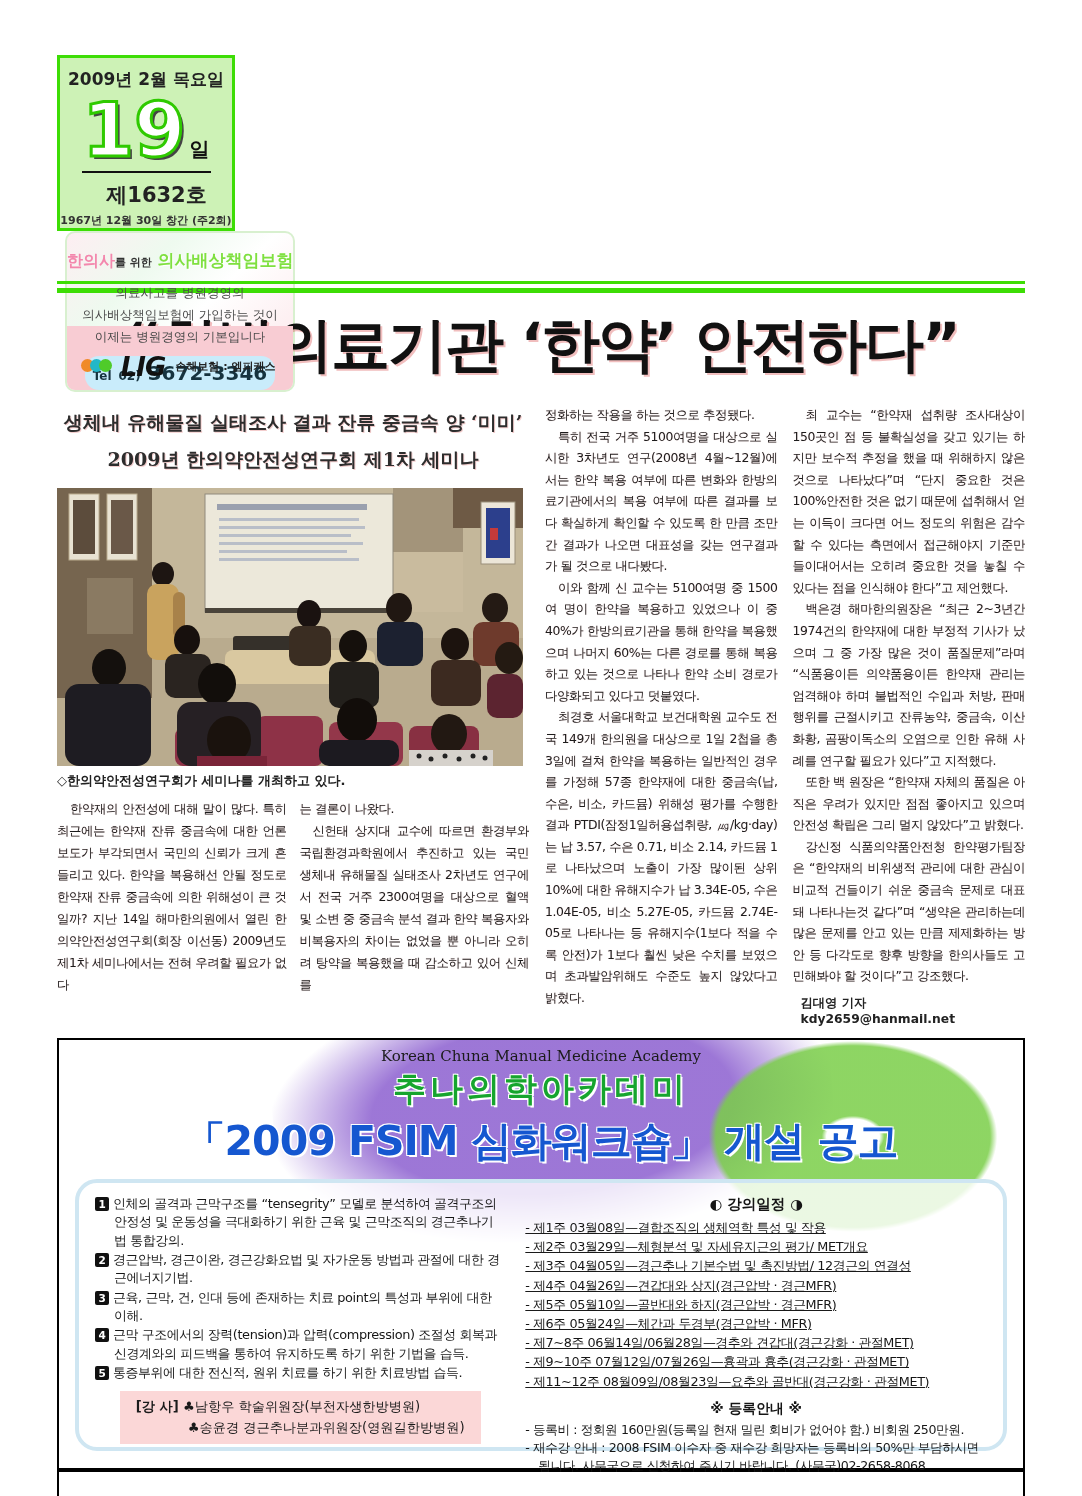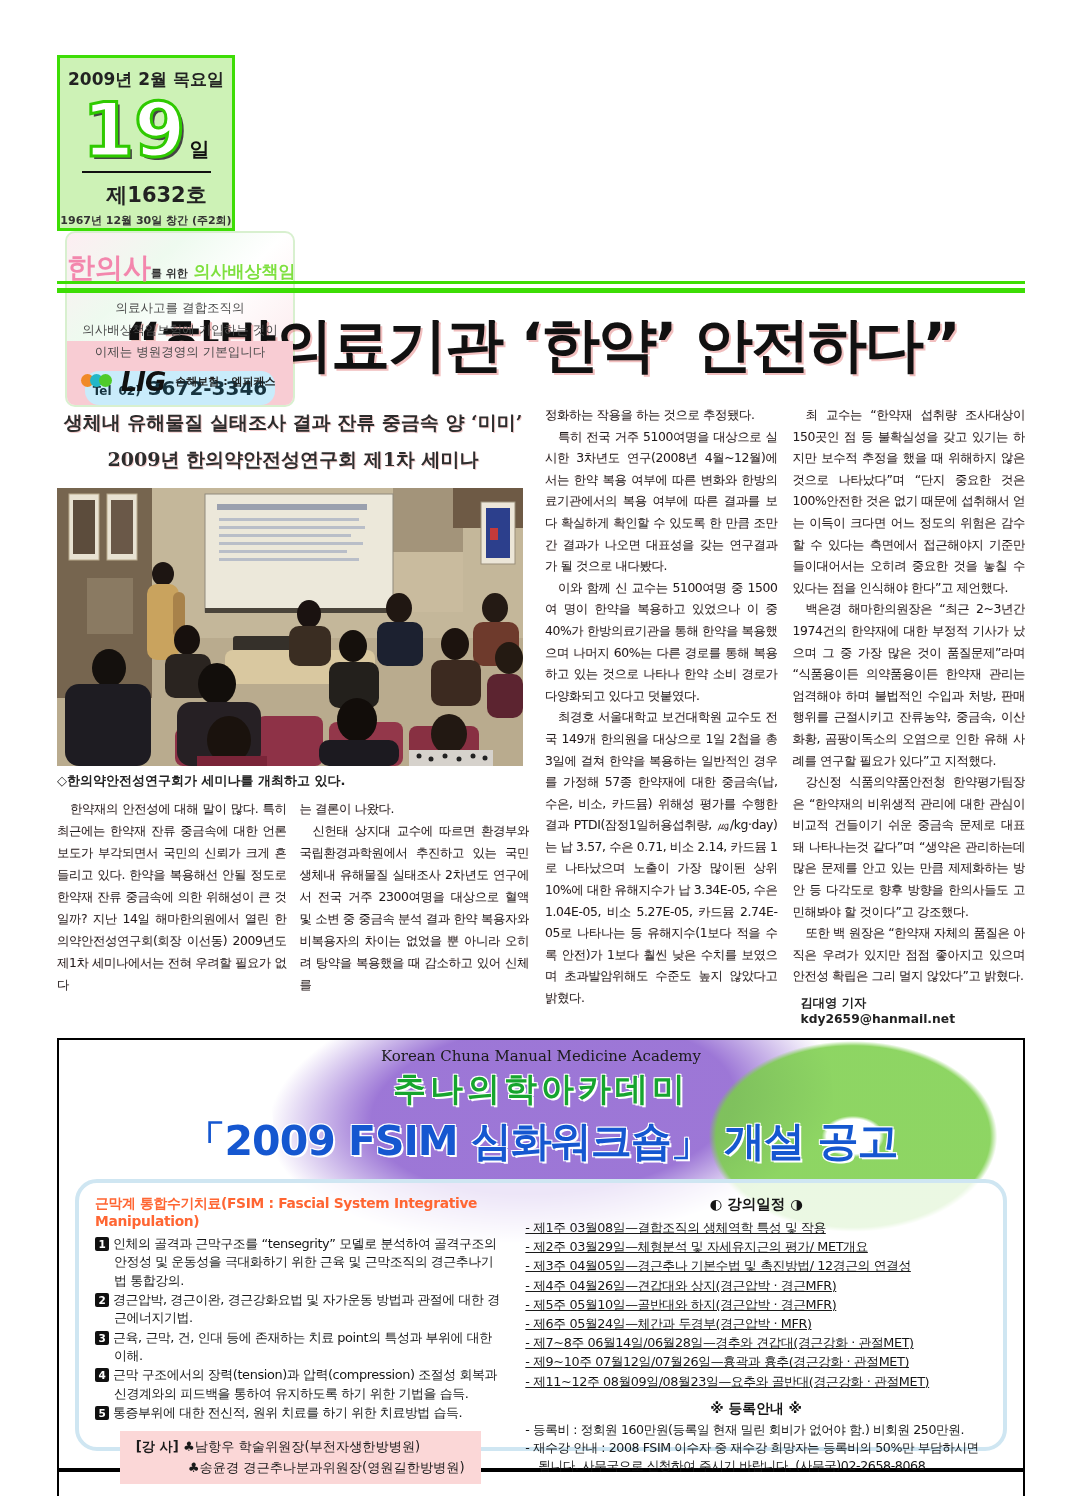--- a/index.html
+++ b/index.html
@@ -22,21 +22,21 @@
   .mast-title{font-family:"DejaVu Serif","Liberation Serif",serif;font-size:104px;font-weight:900;
               color:#ffffff;letter-spacing:16px;line-height:1.15;margin-top:4px;white-space:nowrap;}
   .mast-site{font-size:25px;font-weight:bold;color:#ffffff;letter-spacing:2px;margin-top:-2px;}
 
   
   .mast-ad{width:226px;flex:none;margin-left:8px;border:2px solid #d8f0cf;border-radius:10px;
            position:relative;overflow:hidden;
            background:linear-gradient(135deg,#fdeef2 0%,#eefaef 30%,#ffffff 55%,#fdf0f2 80%);}
   .mast-ad-inner{position:relative;z-index:2;text-align:center;padding-top:16px;}
   .ad-brandline{font-weight:bold;white-space:nowrap;}
-  .ad-target{color:#f387ad;font-size:28px;font-weight:900;}
+  .ad-target{color:#f387ad;font-size:16px;font-weight:900;}
   .ad-target-suffix{color:#333;font-size:11px;}
   .ad-product{color:#7fe040;font-size:17px;font-weight:900;text-shadow:1px 1px 0 #fff;}
   .ad-copy{font-size:12.5px;color:#4a4a4a;line-height:1.75;margin-top:10px;}
   .ad-tel{margin:8px 18px 0;background:#c9ecfb;border-radius:14px;padding:5px 0;
           font-size:20px;font-weight:900;color:#16333f;}
   .ad-tel-small{font-size:12px;font-weight:bold;}
   .ad-bottom{position:absolute;left:0;right:0;bottom:0;height:64px;background:#f8ccd3;z-index:1;}
   .lig-row{position:absolute;z-index:3;bottom:8px;left:0;right:0;text-align:center;white-space:nowrap;}
   .lig-dots{display:inline-block;vertical-align:middle;margin-right:4px;}
   .lig-dots i{display:inline-block;width:13px;height:13px;border-radius:50%;margin-left:-4px;}
@@ -136,21 +136,21 @@
       <div class="mast-title">한의신문</div>
       <div class="mast-site">Akomnews.com</div>
     </div>
     <div class="mast-ad">
       <div class="mast-ad-inner">
         <div class="ad-brandline">
           <span class="ad-target">한의사</span><span class="ad-target-suffix">를 위한</span>
           <span class="ad-product">의사배상책임보험</span>
         </div>
         <div class="ad-copy">
-          <div>의료사고를 결합조직의</div>
+          <div>의료사고를 병원경영의</div>
           <div>의사배상책임보험에 가입하는 것이</div>
           <div>이제는 병원경영의 기본입니다</div>
         </div>
         <div class="ad-tel">
           <span class="ad-tel-small">Tel</span>
           <span class="ad-tel-small">02)</span>
           <span>3672-3346</span>
         </div>
       </div>
       <div class="ad-bottom"></div>
@@ -266,41 +266,40 @@
             <p>정화하는 작용을 하는 것으로 추정됐다.</p>
             <p>특히 전국 거주 5100여명을 대상으로 실시한 3차년도 연구(2008년 4월~12월)에서는 한약 복용 여부에 따른 변화와 한방의료기관에서의 복용 여부에 따른 결과를 보다 확실하게 확인할 수 있도록 한 만큼 조만간 결과가 나오면 대표성을 갖는 연구결과가 될 것으로 내다봤다.</p>
             <p>이와 함께 신 교수는 5100여명 중 1500여 명이 한약을 복용하고 있었으나 이 중 40%가 한방의료기관을 통해 한약을 복용했으며 나머지 60%는 다른 경로를 통해 복용하고 있는 것으로 나타나 한약 소비 경로가 다양화되고 있다고 덧붙였다.</p>
             <p>최경호 서울대학교 보건대학원 교수도 전국 149개 한의원을 대상으로 1일 2첩을 총 3일에 걸쳐 한약을 복용하는 일반적인 경우를 가정해 57종 한약재에 대한 중금속(납, 수은, 비소, 카드뮴) 위해성 평가를 수행한 결과 PTDI(잠정1일허용섭취량, ㎍/kg·day)는 납 3.57, 수은 0.71, 비소 2.14, 카드뮴 1로 나타났으며 노출이 가장 많이된 상위 10%에 대한 유해지수가 납 3.34E-05, 수은 1.04E-05, 비소 5.27E-05, 카드뮴 2.74E-05로 나타나는 등 유해지수(1보다 적을 수록 안전)가 1보다 훨씬 낮은 수치를 보였으며 초과발암위해도 수준도 높지 않았다고 밝혔다.</p>
           </div>
       </div>
       <div class="colwrap">
         <div class="col">
             <p>최 교수는 “한약재 섭취량 조사대상이 150곳인 점 등 불확실성을 갖고 있기는 하지만 보수적 추정을 했을 때 위해하지 않은 것으로 나타났다”며 “단지 중요한 것은 100%안전한 것은 없기 때문에 섭취해서 얻는 이득이 크다면 어느 정도의 위험은 감수할 수 있다는 측면에서 접근해야지 기준만 들이대어서는 오히려 중요한 것을 놓칠 수 있다는 점을 인식해야 한다”고 제언했다.</p>
             <p>백은경 해마한의원장은 “최근 2~3년간 1974건의 한약재에 대한 부정적 기사가 났으며 그 중 가장 많은 것이 품질문제”라며 “식품용이든 의약품용이든 한약재 관리는 엄격해야 하며 불법적인 수입과 처방, 판매 행위를 근절시키고 잔류농약, 중금속, 이산화황, 곰팡이독소의 오염으로 인한 유해 사례를 연구할 필요가 있다”고 지적했다.</p>
+            <p>또한 백 원장은 “한약재 자체의 품질은 아직은 우려가 있지만 점점 좋아지고 있으며 안전성 확립은 그리 멀지 않았다”고 밝혔다.</p>
             <p>강신정 식품의약품안전청 한약평가팀장은 “한약재의 비위생적 관리에 대한 관심이 비교적 건들이기 쉬운 중금속 문제로 대표돼 나타나는것 같다”며 “생약은 관리하는데 많은 문제를 안고 있는 만큼 제제화하는 방안 등 다각도로 향후 방향을 한의사들도 고민해봐야 할 것이다”고 강조했다.</p>
-            <p>또한 백 원장은 “한약재 자체의 품질은 아직은 우려가 있지만 점점 좋아지고 있으며 안전성 확립은 그리 멀지 않았다”고 밝혔다.</p>
           </div>
         <div class="byline">김대영 기자 kdy2659@hanmail.net</div>
       </div>
     </div>
   </div>
 
   <div class="wad">
     <div class="deco deco-purple"></div>
     <div class="deco deco-disc"></div>
     <div class="deco deco-bot-purple"></div>
     <div class="deco deco-bot-green"></div>
     <div class="wad-head">
       <div class="wad-en">Korean Chuna Manual Medicine Academy</div>
       <div class="wad-kr">추나의학아카데미</div>
       <div class="wad-title">「2009 FSIM 심화워크숍」 개설 공고</div>
     </div>
     <div class="wad-box">
       <div class="wad-left">
-        <div class="course-title">근막계 통합수기치료(FSIM : Fascial System Integrative Manipulation)</div>
         <ul class="course-list">
             <li><span class="num-sq">1</span><span>인체의 골격과 근막구조를 “tensegrity” 모델로 분석하여 골격구조의 안정성 및 운동성을 극대화하기 위한 근육 및 근막조직의 경근추나기법 통합강의.</span></li>
             <li><span class="num-sq">2</span><span>경근압박, 경근이완, 경근강화요법 및 자가운동 방법과 관절에 대한 경근에너지기법.</span></li>
             <li><span class="num-sq">3</span><span>근육, 근막, 건, 인대 등에 존재하는 치료 point의 특성과 부위에 대한 이해.</span></li>
             <li><span class="num-sq">4</span><span>근막 구조에서의 장력(tension)과 압력(compression) 조절성 회복과 신경계와의 피드백을 통하여 유지하도록 하기 위한 기법을 습득.</span></li>
             <li><span class="num-sq">5</span><span>통증부위에 대한 전신적, 원위 치료를 하기 위한 치료방법 습득.</span></li>
           </ul>
         <div class="inst-box">
           <div><span class="inst-label">[강  사]</span> <span>♣남항우  학술위원장(부천자생한방병원)</span></div>
           <div class="inst-line2">♣송윤경  경근추나분과위원장(영원길한방병원)</div>

